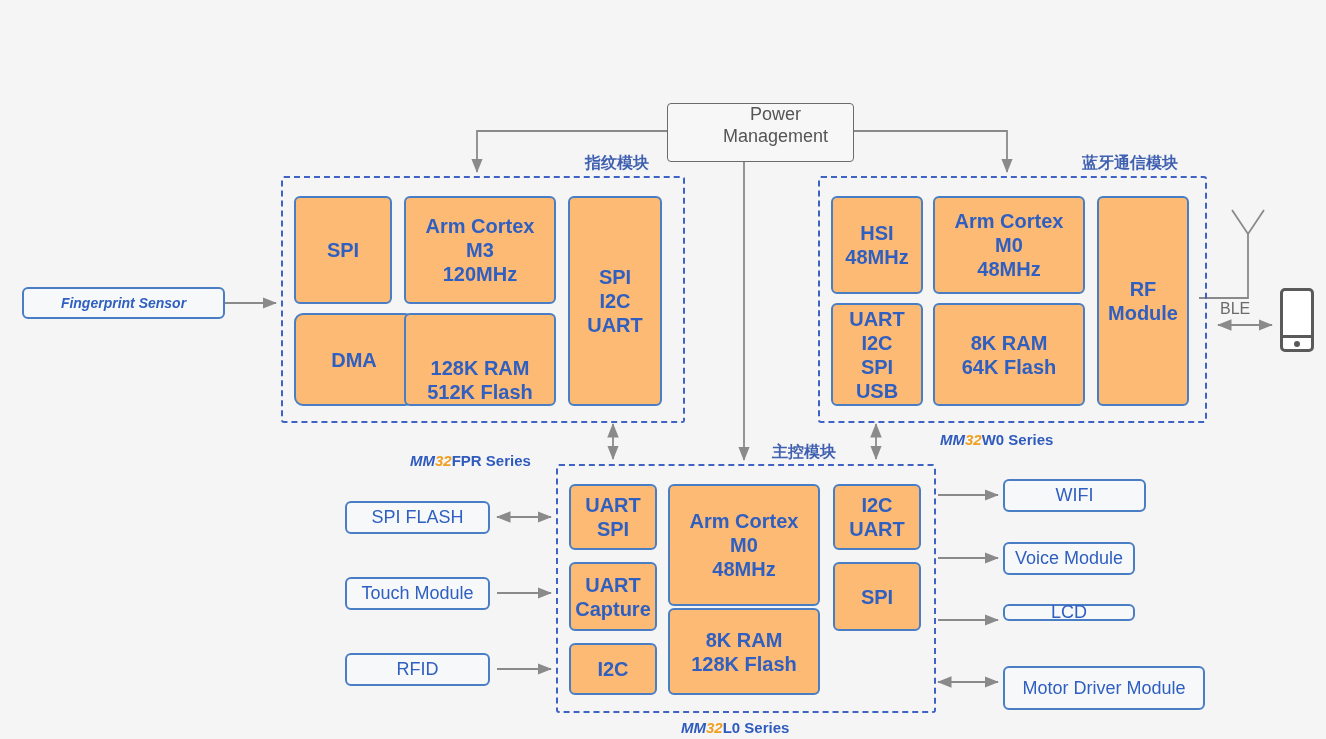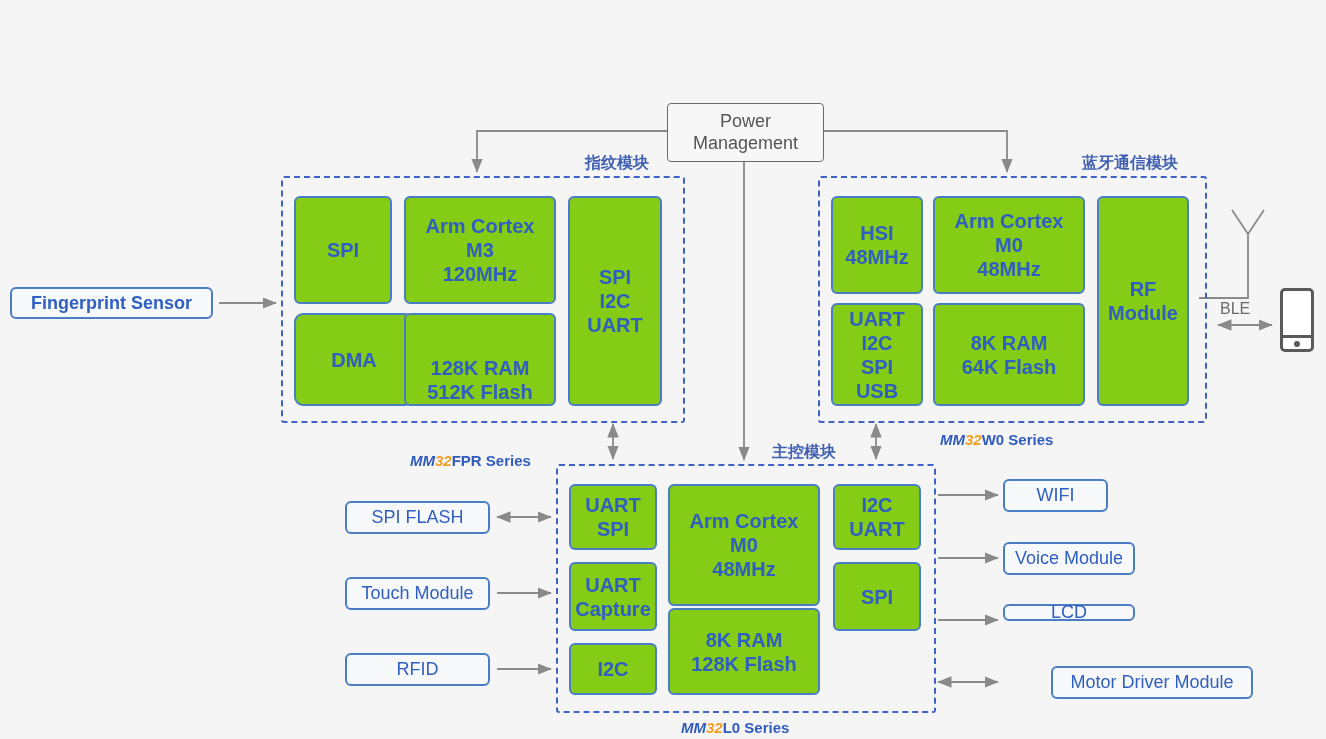--- a/index.html
+++ b/index.html
@@ -49,25 +49,25 @@
   .pm-box {
     position: absolute;
     left: 667px; top: 103px;
     width: 155px; height: 57px;
     border: 1.6px solid #6b6b6b;
     border-radius: 4px;
     background: #f7f7f7;
     display: flex;
     flex-direction: column;
     align-items: center;
-    justify-content: center;
     color: #555555;
     font-size: 18px;
     line-height: 1.22;
     text-align: center;
+    padding-left: 30px;
   }
 
   
   .module {
     position: absolute;
     border: 2.2px dashed #3f63c4;
     border-radius: 3px;
     background: transparent;
   }
   #mod-fpr   { left: 281px; top: 176px; width: 400px; height: 243px; }
@@ -99,21 +99,21 @@
   .series-label .rest { color: #2f5bbd; }
   #ser-fpr { left: 410px; top: 452px; }
   #ser-w0  { left: 940px; top: 431px; }
   #ser-l0  { left: 681px; top: 719px; }
 
   
   .blk {
     position: absolute;
     border: 2.2px solid #4a7ec4;
     border-radius: 6px;
-    background: #84cc16;
+    background: #fdba74;
     color: #2f5fc0;
     display: flex;
     flex-direction: column;
     align-items: center;
     justify-content: center;
     text-align: center;
     font-weight: bold;
     font-size: 20px;
     line-height: 1.2;
     box-sizing: border-box;
@@ -130,22 +130,22 @@
     display: flex;
     align-items: center;
     justify-content: center;
     font-size: 18px;
     box-sizing: border-box;
     white-space: nowrap;
   }
 
   
   #fp-sensor {
-    left: 10px; top: 287px; width: 203px; height: 32px;
-    font-weight: bold; font-size: 18px;
+    left: 22px; top: 287px; width: 203px; height: 32px;
+    font-weight: bold; font-size: 14px; font-style: italic;
   }
 
   
   #ble-label {
     position: absolute;
     left: 1220px; top: 300px;
     color: #6b6b6b;
     font-size: 16px;
   }
 
@@ -316,23 +316,23 @@
     <span class="ln">UART</span>
   </div>
   <div class="blk" style="left:833px; top:562px; width:88px; height:69px;">
     <span class="ln">SPI</span>
   </div>
 
   <div class="pill" style="left:345px; top:501px; width:145px; height:33px;">SPI FLASH</div>
   <div class="pill" style="left:345px; top:653px; width:145px; height:33px;">RFID</div>
   <div class="pill" style="left:345px; top:577px; width:145px; height:33px;">Touch Module</div>
 
-  <div class="pill" style="left:1003px; top:479px; width:105px; height:33px;">WIFI</div>
+  <div class="pill" style="left:1003px; top:479px; width:143px; height:33px;">WIFI</div>
   <div class="pill" style="left:1003px; top:542px; width:132px; height:33px;">Voice Module</div>
   <div class="pill" style="left:1003px; top:604px; width:132px; height:17px;">LCD</div>
-  <div class="pill" style="left:1003px; top:666px; width:202px; height:33px;margin-left:48px;">Motor Driver Module</div>
+  <div class="pill" style="left:1003px; top:666px; width:202px; height:44px;">Motor Driver Module</div>
 
   <div id="ble-label">BLE</div>
   <div class="phone">
     <div class="phone-screen"></div>
   </div>
 
 </div>
 
 </body></html>

